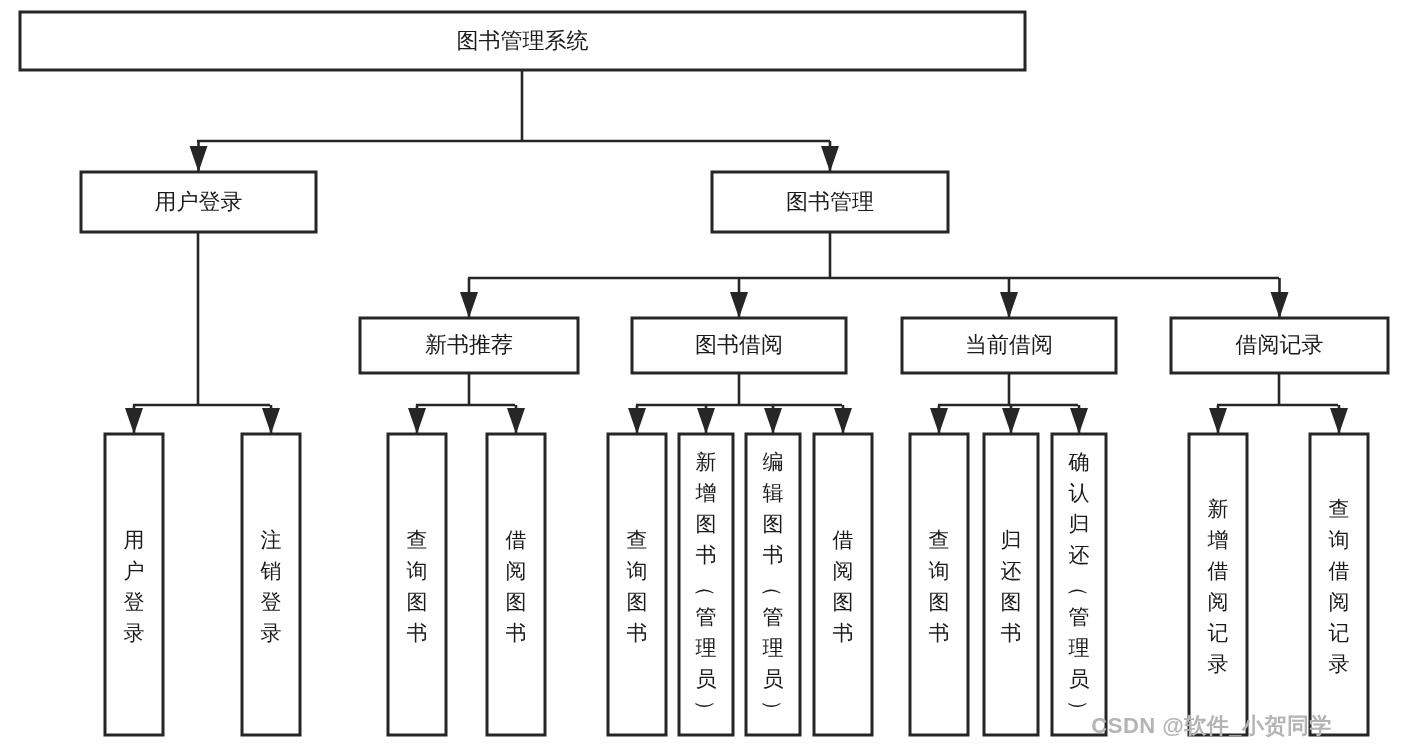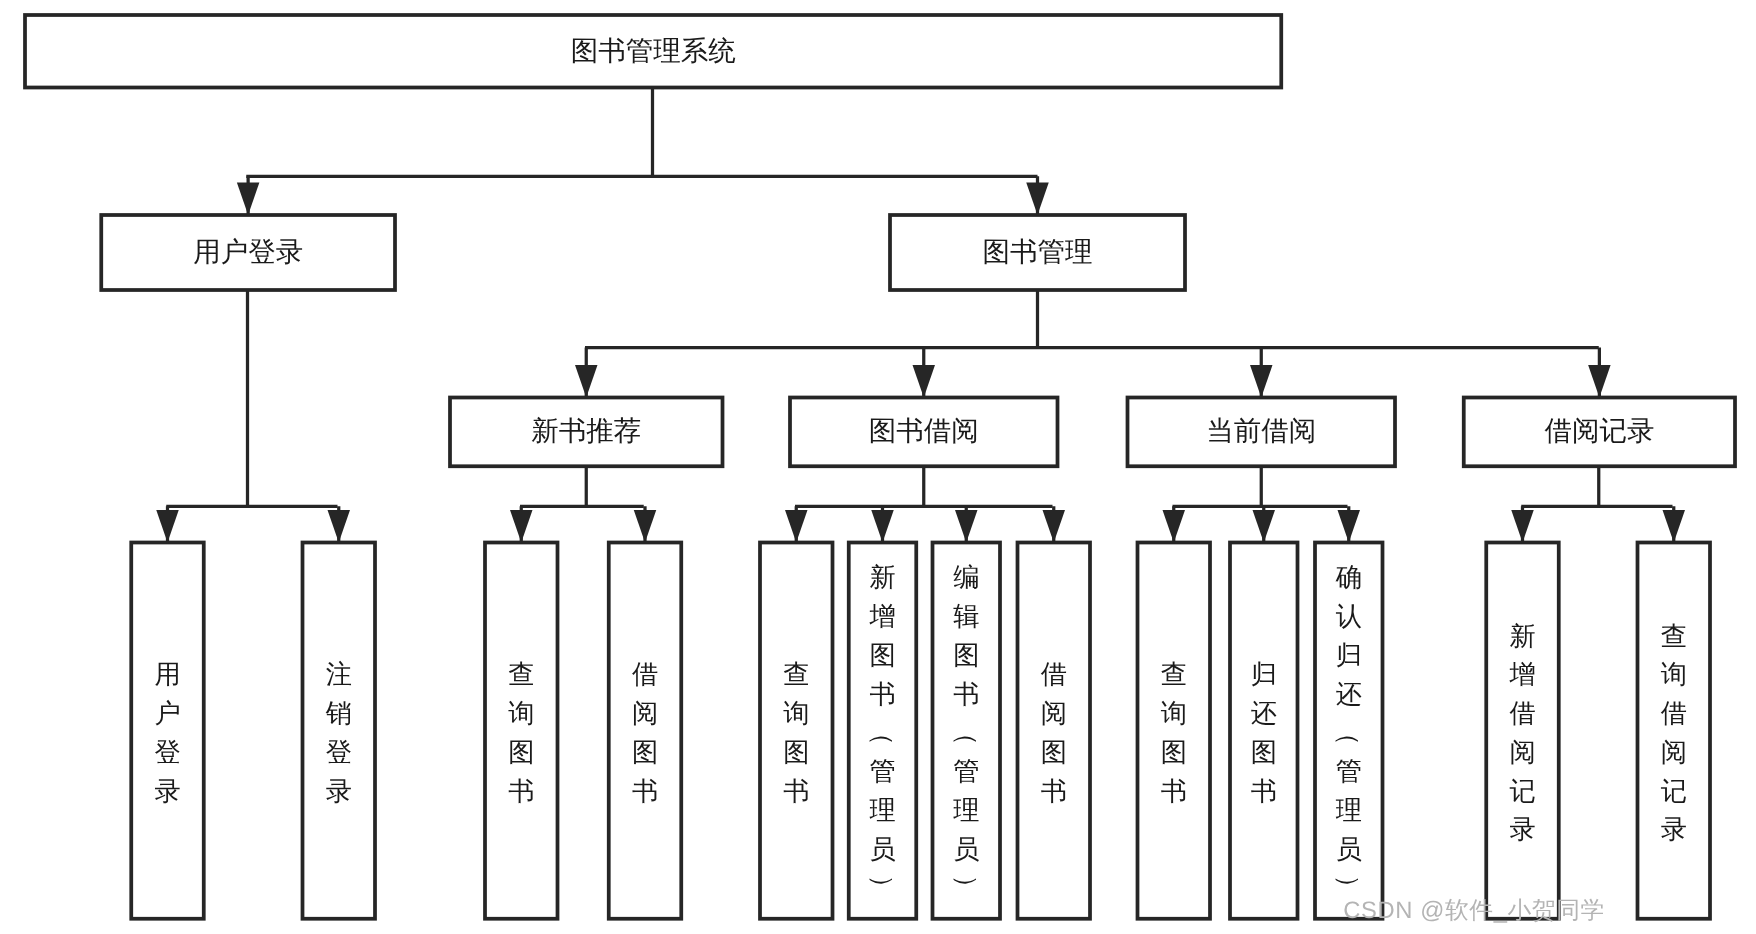--- a/index.html
+++ b/index.html
@@ -11,20 +11,21 @@
     width: 1405px;
     height: 747px;
     font-family: "Liberation Sans", "DejaVu Sans", sans-serif;
     overflow: hidden;
     position: relative;
   }
   #diagram-root {
     position: relative;
     width: 1298px;
     height: 747px;
+    padding-left: 48px;
   }
   svg.flow {
     position: absolute;
     top: 0;
     left: 0;
     width: 1405px;
     height: 747px;
     display: block;
   }
   .node-rect {
@@ -53,25 +54,26 @@
     font-family: "Liberation Sans", "DejaVu Sans", sans-serif;
     font-size: 21px;
     fill: #1a1a1a;
     text-anchor: middle;
   }
   .watermark {
     position: absolute;
     right: 14px;
     bottom: 6px;
     font-family: "Liberation Sans", "DejaVu Sans", sans-serif;
-    font-size: 19px;
+    font-size: 22px;
     color: #b4b4b4;
     letter-spacing: 0.5px;
     white-space: nowrap;
     user-select: none;
+    font-weight: bold;
   }
 </style>
 </head>
 <body>
 
 <div id="diagram-root">
   <svg class="flow" id="flow-svg" viewBox="0 0 1405 747">
       <g>
         <line x1="522" y1="70" x2="522" y2="141" class="conn"></line>
         <line x1="197" y1="141" x2="830" y2="141" class="conn"></line>

